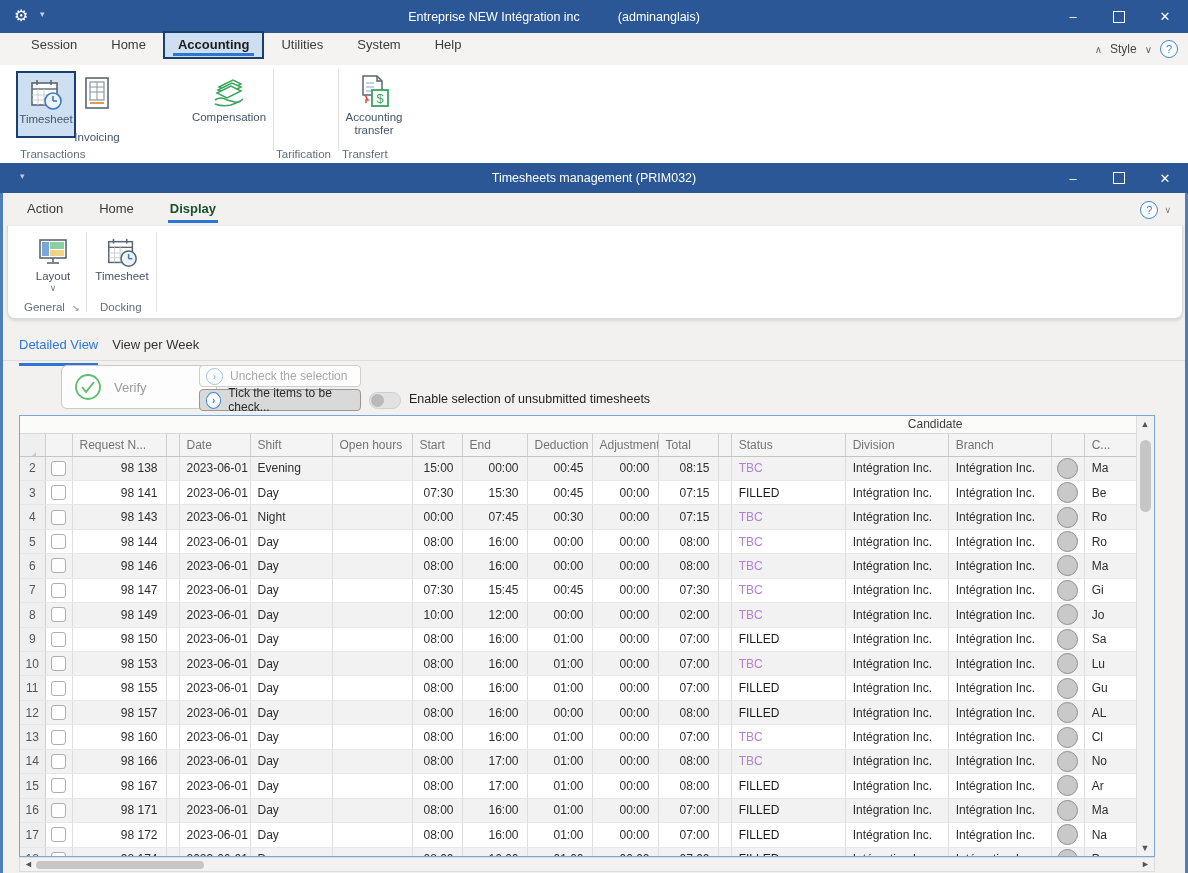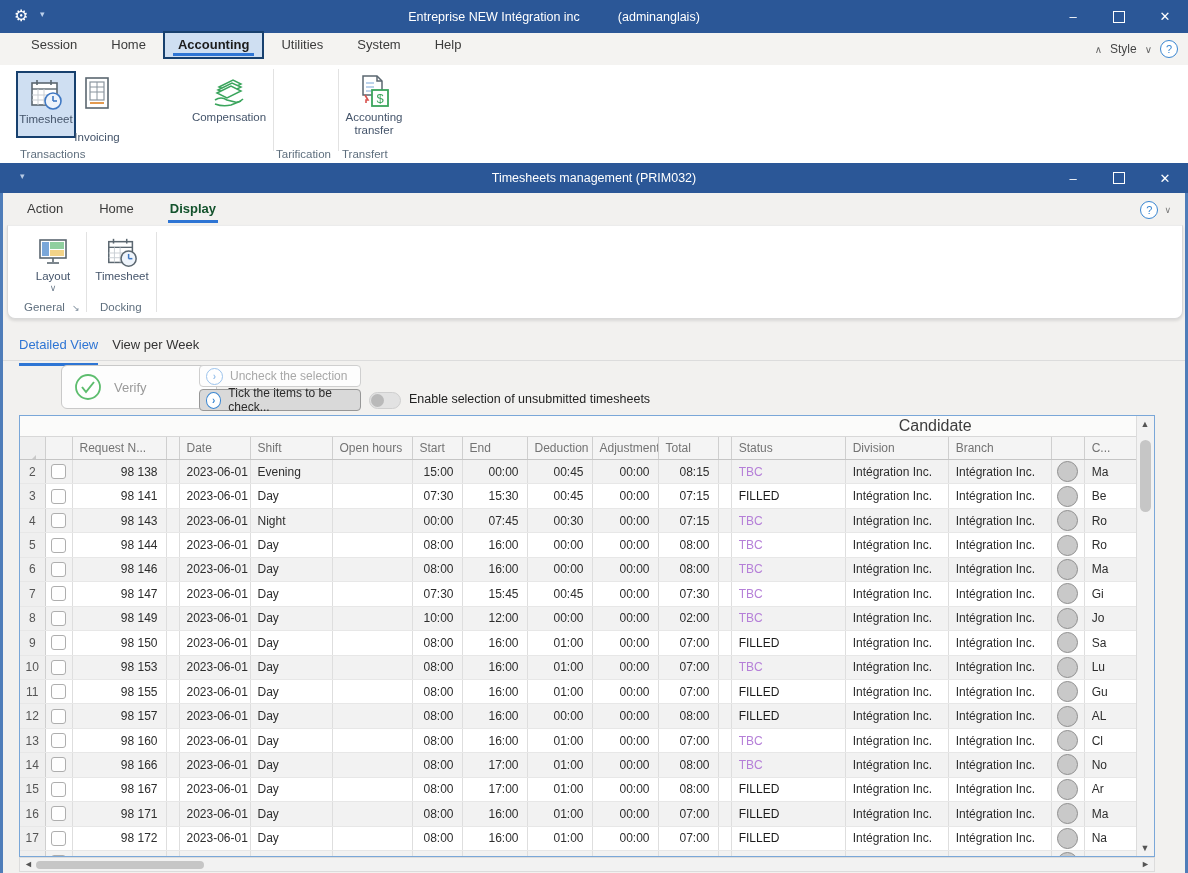--- a/index.html
+++ b/index.html
@@ -61,21 +61,21 @@
   .chev-ic.lt{border:1.4px solid #9cc3ec;color:#9cc3ec;}
   .chev-ic.bl{border:1.4px solid #3a86d1;color:#3a86d1;}
   .toggle{position:absolute;top:229px;left:366px;width:30px;height:15px;background:#e2e2e2;border:1px solid #cFcFcF;border-radius:9px;}
   .toggle .knob{position:absolute;left:1px;top:1px;width:13px;height:13px;border-radius:50%;background:#b9b9b9;}
   .toggle-label{position:absolute;top:229px;left:406px;font-size:12.5px;color:#222;}
   
   .grid{position:absolute;top:252px;left:16px;width:1136px;height:442px;background:#fff;border:1px solid #7aa7d8;box-sizing:border-box;overflow:hidden;}
   table.sheet{border-collapse:collapse;table-layout:fixed;width:1118px;font-size:12px;color:#2d2d2d;}
   .sheet td,.sheet th{overflow:hidden;white-space:nowrap;box-sizing:border-box;}
   .sheet thead th{background:#f4f4f4;font-weight:normal;color:#737373;text-align:left;height:23px;border-right:1px solid #cfcfcf;border-bottom:1px solid #c5c5c5;padding:0 0 0 7px;}
-  .sheet thead .grp td{height:17px;background:#fbfbfa;border-bottom:1px solid #d8d8d8;font-size:16px;color:#3c3c3c;}
+  .sheet thead .grp td{height:17px;background:#fbfbfa;border-bottom:1px solid #d8d8d8;font-size:12px;color:#3c3c3c;}
   .sheet thead .grp .gl{text-align:center;}
   .sheet tbody td{height:24.45px;border-right:1px solid #dedede;border-bottom:1px solid #e7e7e7;}
   .sheet tbody tr:nth-child(odd) td{background:#f2f2f2;}
   .sheet tbody tr:nth-child(even) td{background:#ffffff;}
   .sheet td.rownum,.sheet th.rownum{background:#efefef !important;color:#555;text-align:center;border-right:1px solid #cfcfcf;padding:0;}
   .corner-tri{width:0;height:0;border-bottom:10px solid #c9c9c9;border-left:10px solid transparent;margin:8px 3px 0 auto;}
   .cb{width:13px;height:13px;border:1px solid #aeaeae;border-radius:3px;background:#fefefe;margin:0 auto;display:block;}
   .r{text-align:right;padding-right:8px;}
   .l{padding-left:7px;}
   .avatar{width:21px;height:21px;border-radius:50%;background:#c9c9c9;border:1.5px solid #8f8f8f;margin:0 auto;display:block;box-sizing:border-box;}

